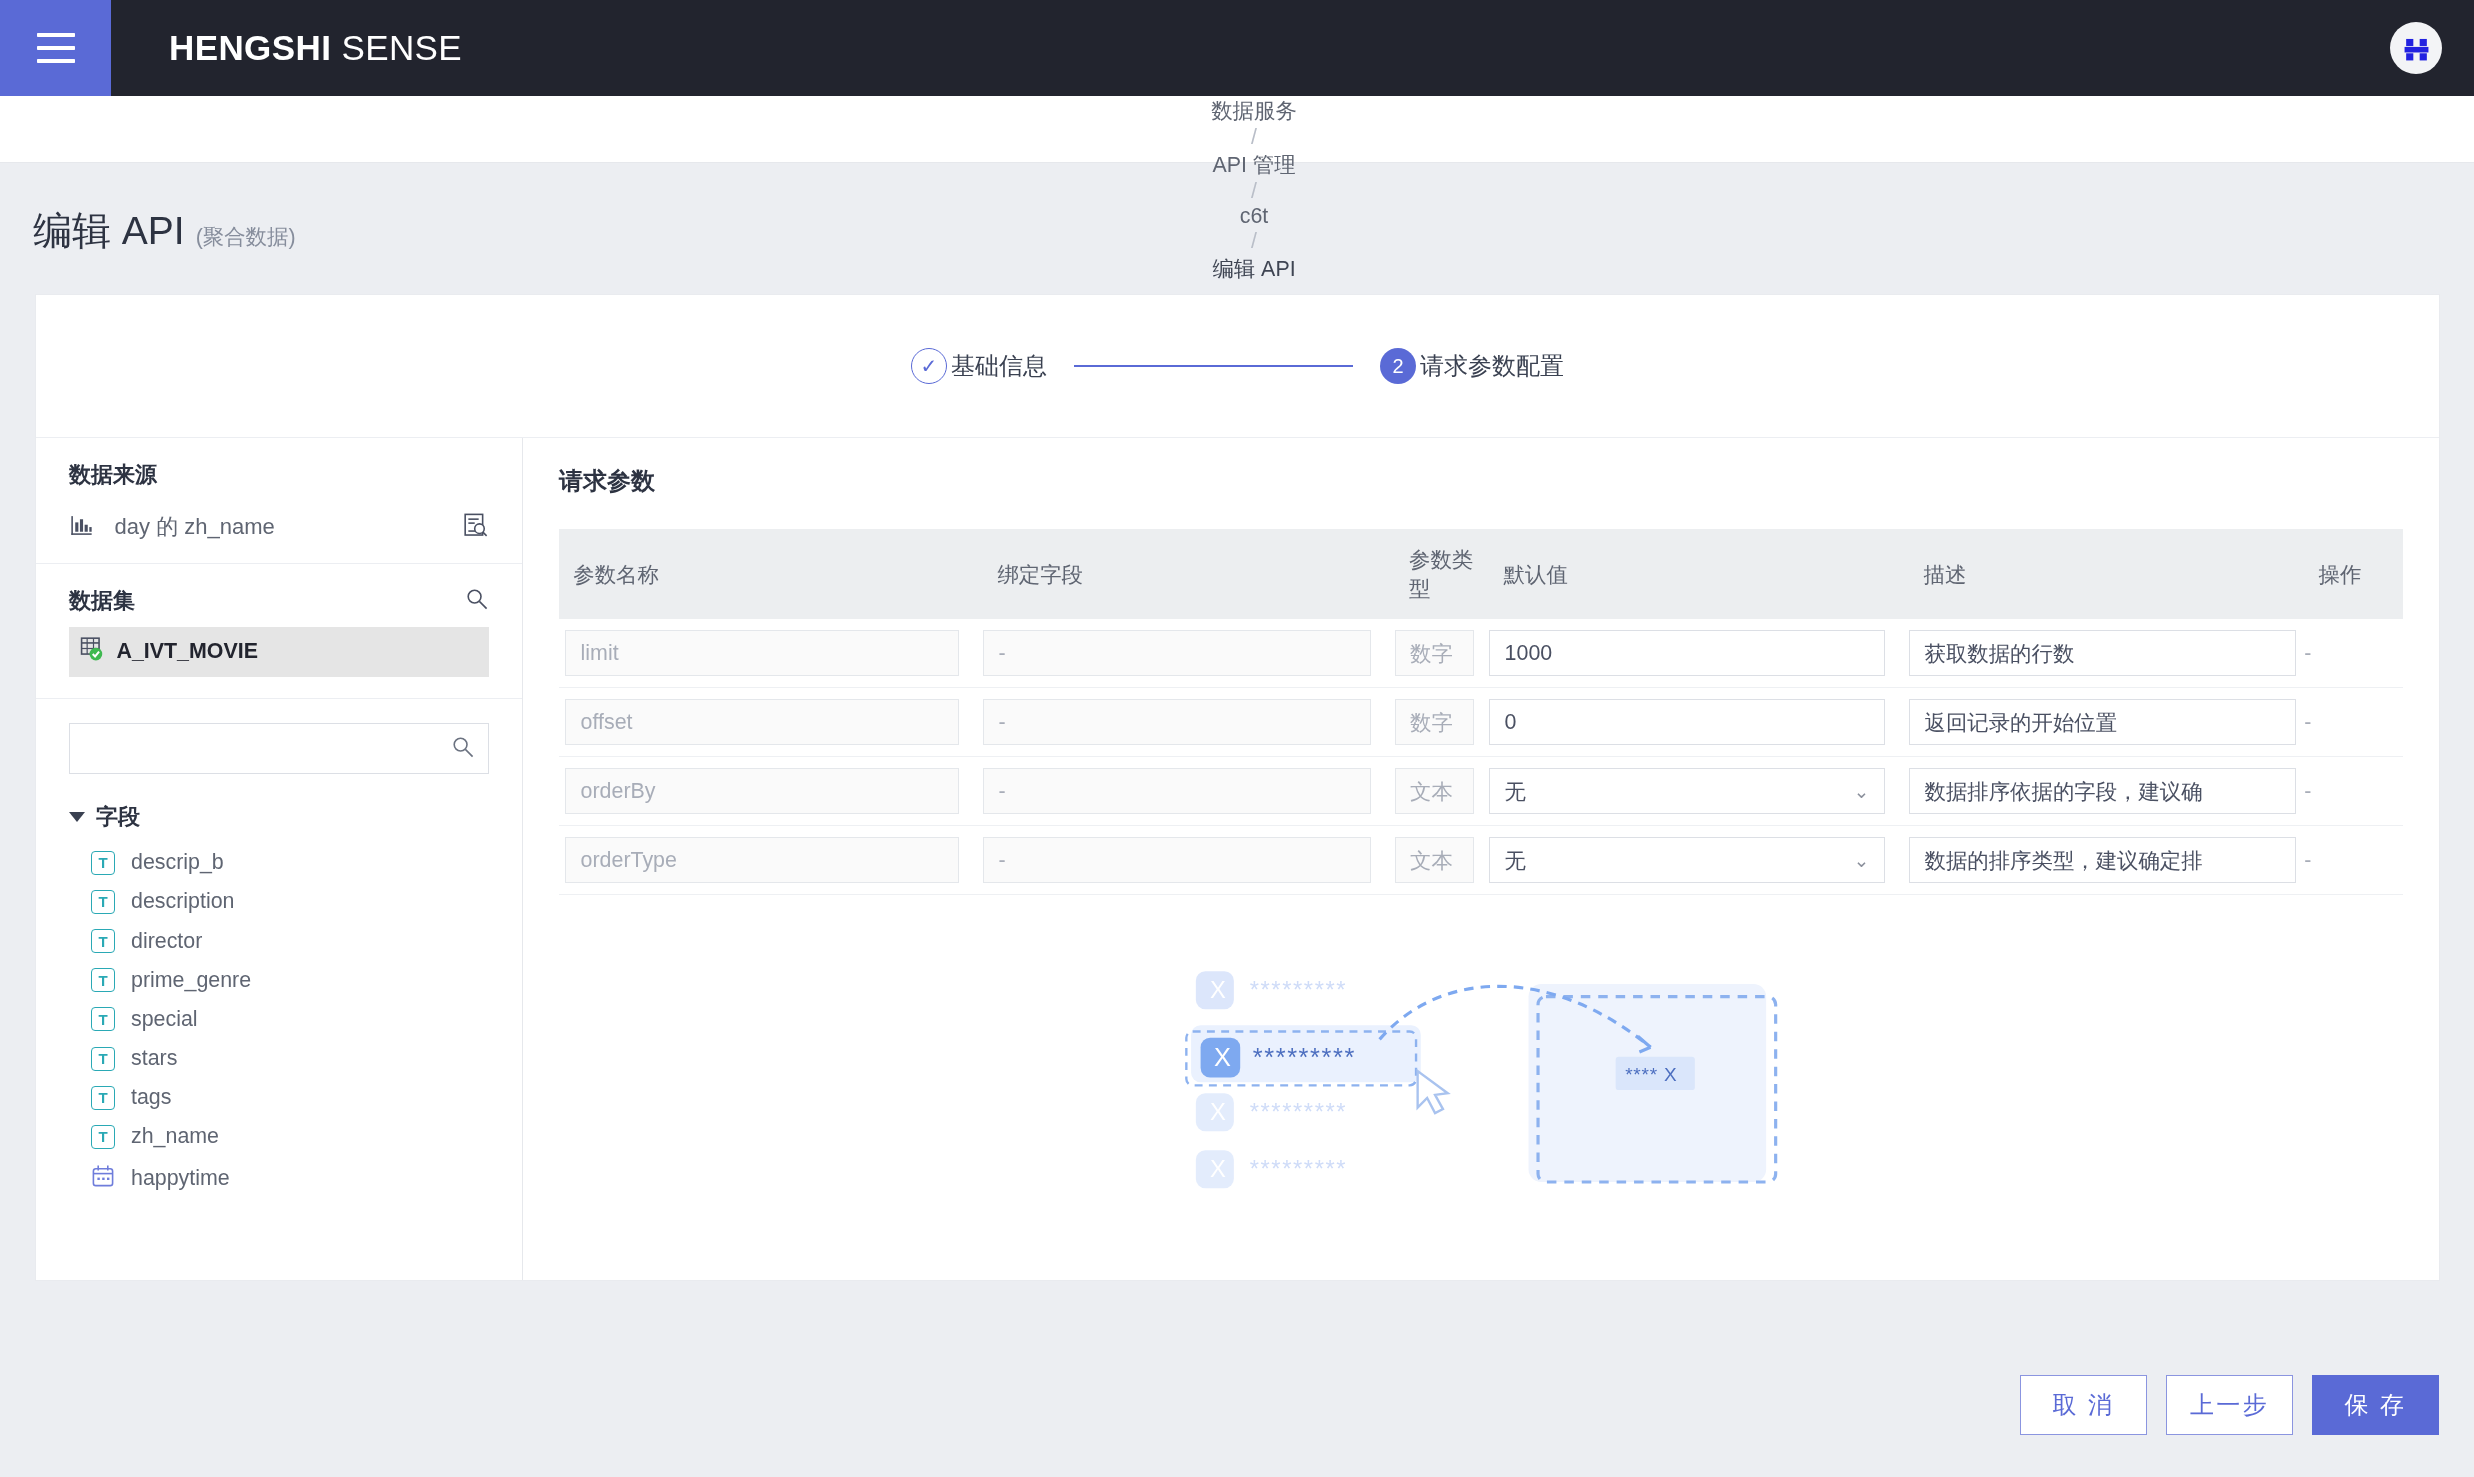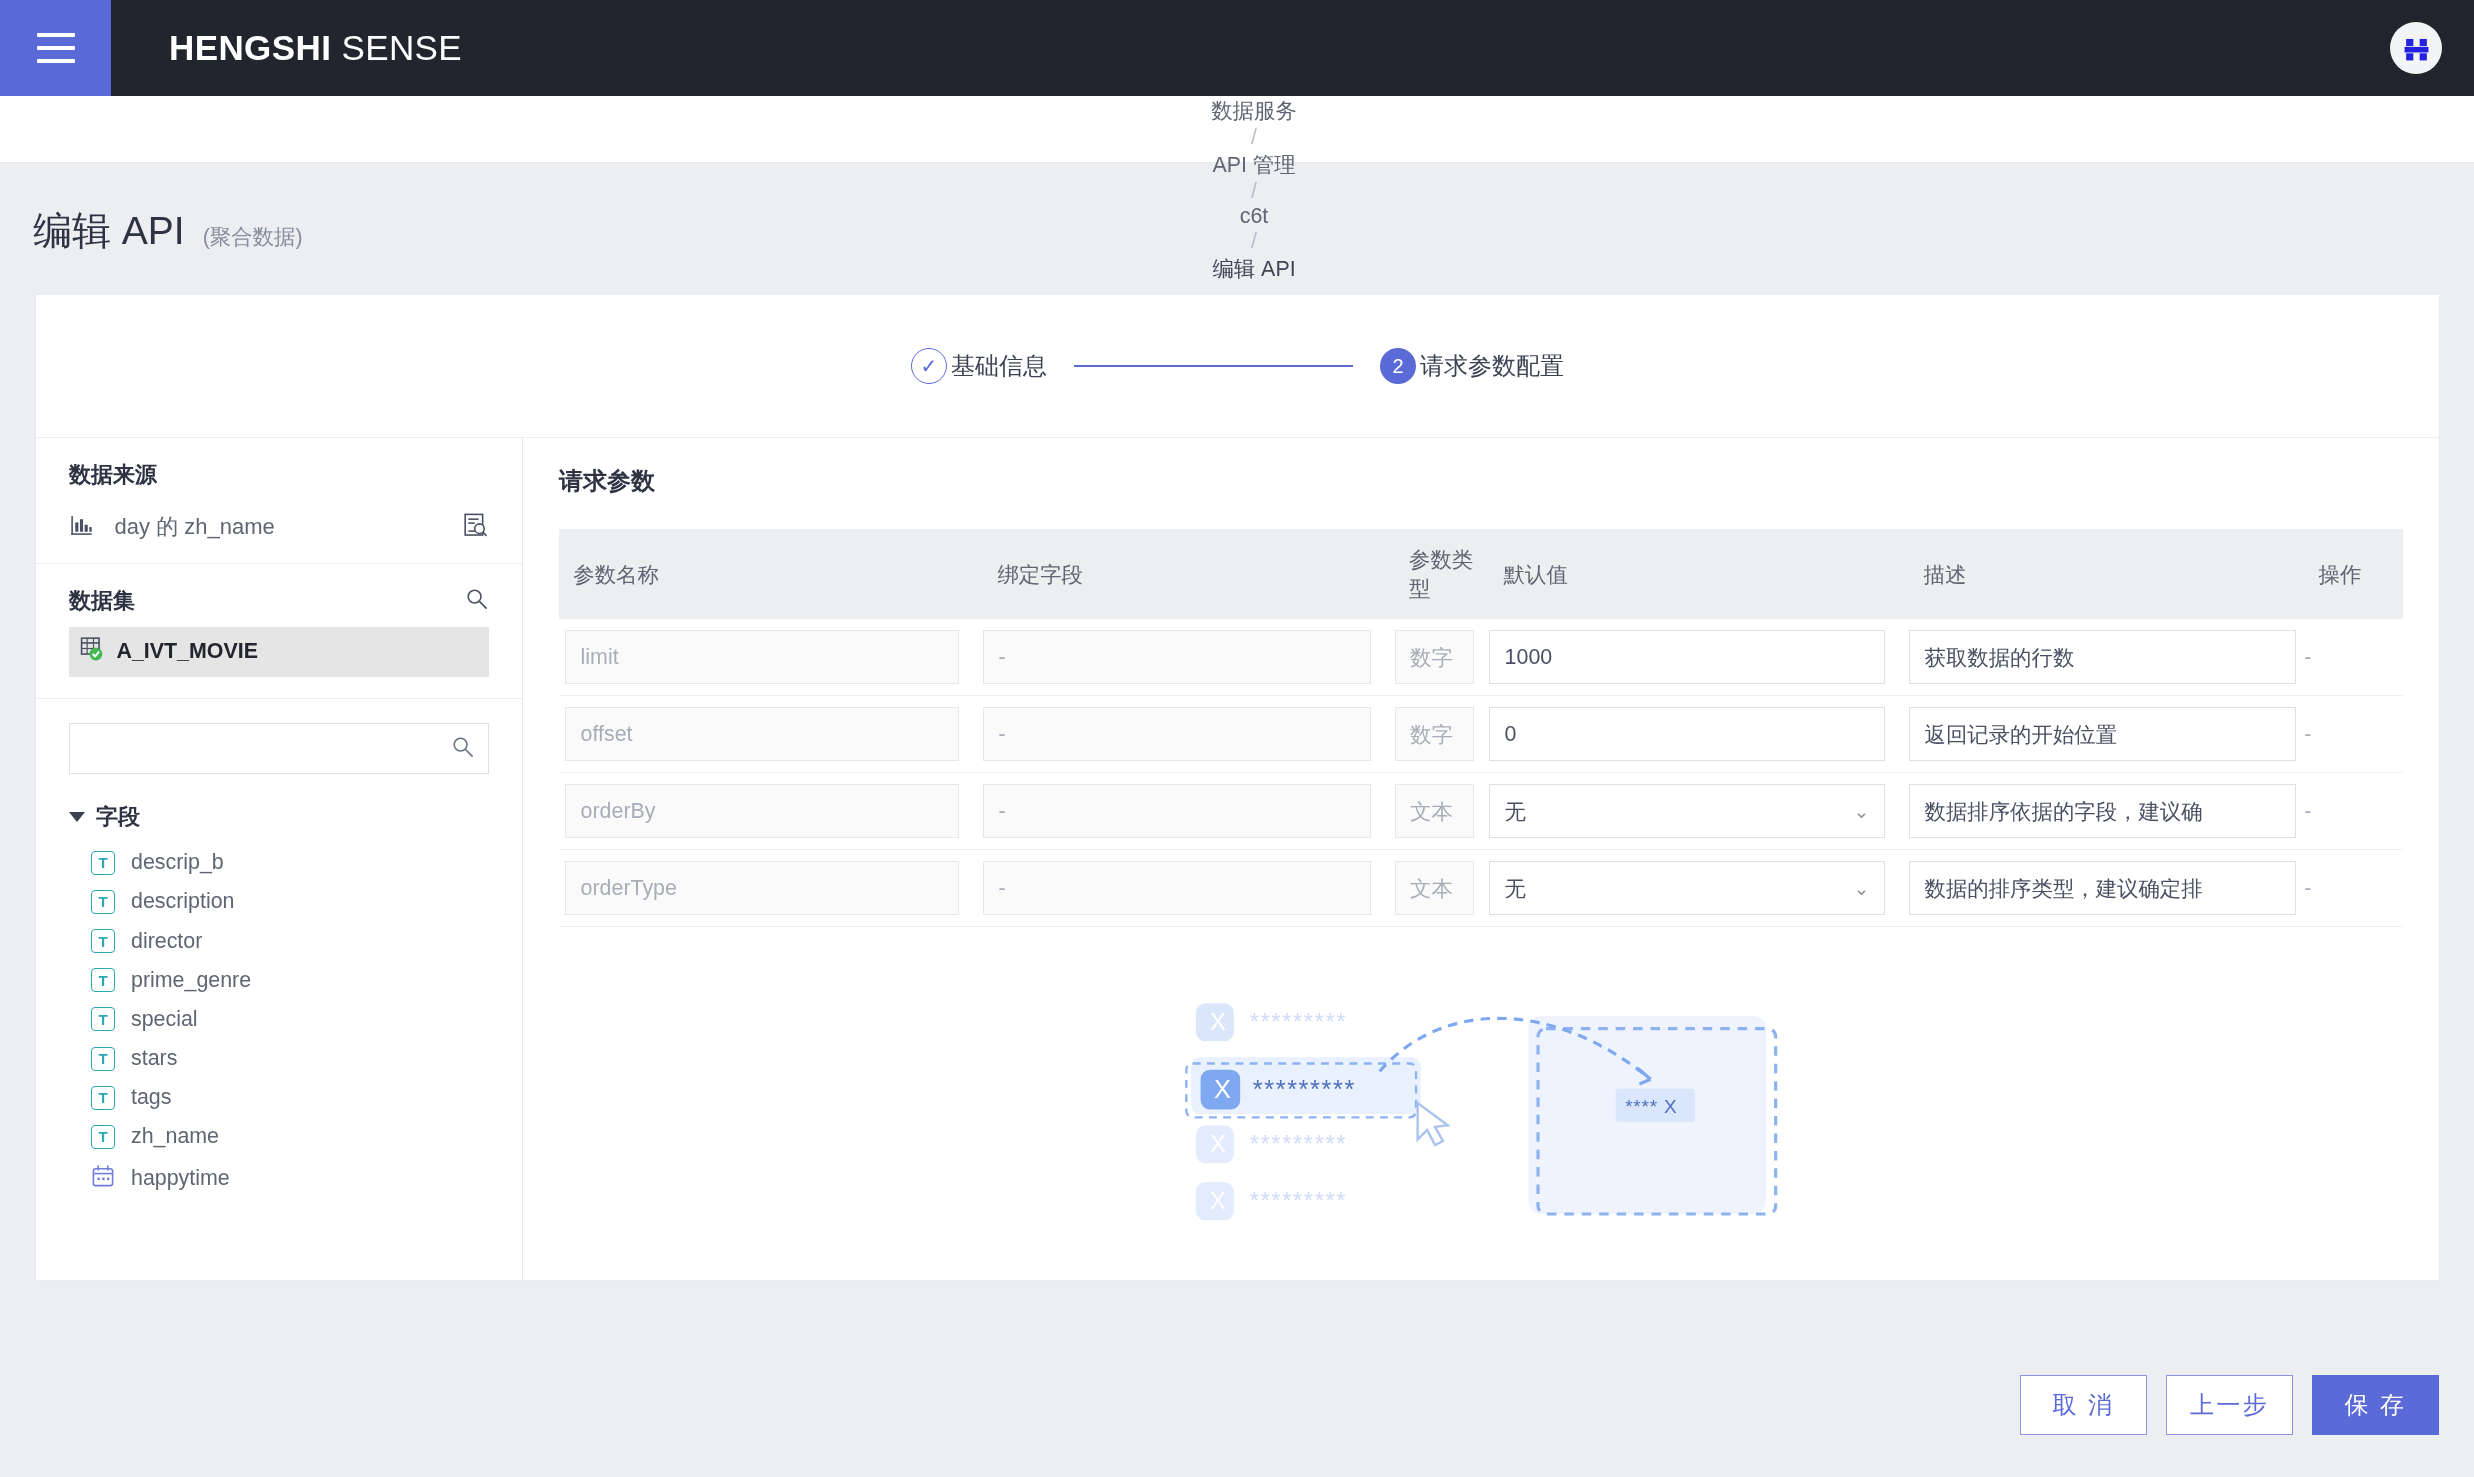--- a/index.html
+++ b/index.html
@@ -51,21 +51,21 @@
   .breadcrumb .crumb { cursor: pointer; }
   .breadcrumb .crumb.last { color: #3f4553; cursor: default; }
   .breadcrumb .sep { margin: 0 12.7px; color: #b9bec8; }
 
   
   .page-title-wrap {
     padding: 41px 0 36px 33px;
     display: flex; align-items: baseline;
   }
   .page-title { font-size: 39px; color: #2d3342; font-weight: normal; }
-  .page-subtitle { font-size: 21.4px; color: #868d9c; margin-left: 18px; }
+  .page-subtitle { font-size: 21.4px; color: #868d9c; margin-left: 11px; }
 
   
   .card {
     margin: 0 35px;
     background: #fff;
     min-height: 854px;
     border: 0.8px solid #e9ebef;
   }
 
   
@@ -166,21 +166,21 @@
   }
   table.params tr.row td:first-child { padding-left: 6.3px; }
   .col-name { width: 408px; }
   .col-bind { width: 396px; }
   .col-type { width: 91px; }
   .col-def  { width: 404px; }
   .col-desc { width: 380px; }
   .col-act  { width: 95px; }
 
   .fld {
-    height: 54px; width: 96%;
+    height: 46px; width: 96%;
     display: flex; align-items: center;
     padding: 0 14.3px;
     font-size: 21.4px;
     border: 0.8px solid #e4e7eb;
     background: #fafafa;
     color: #a8adb8;
   }
   .fld.readonly-small { width: 79px; justify-content: flex-start; color: #a8adb8; }
   .fld.editable { background: #fff; border: 0.8px solid #dcdfe5; color: #4a5062; }
   .fld.select {

